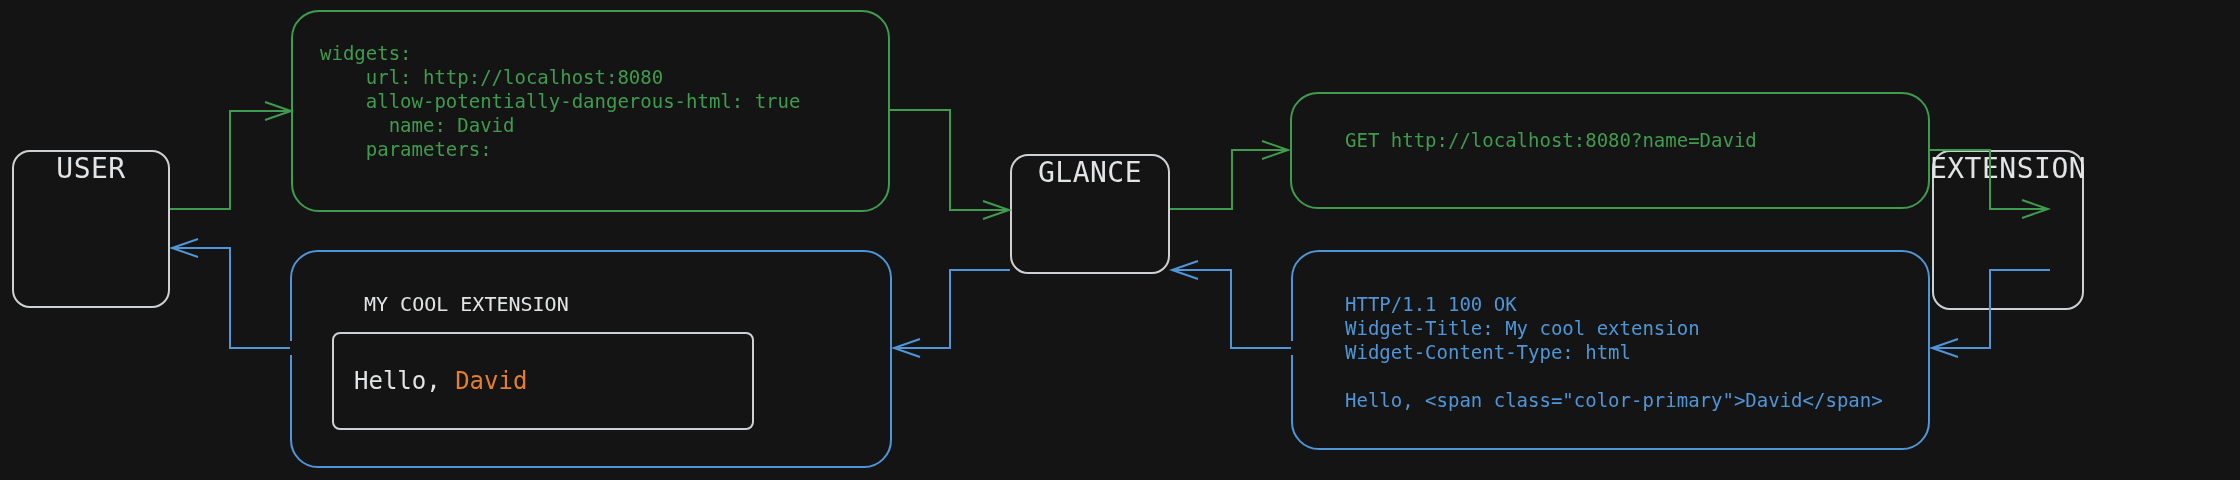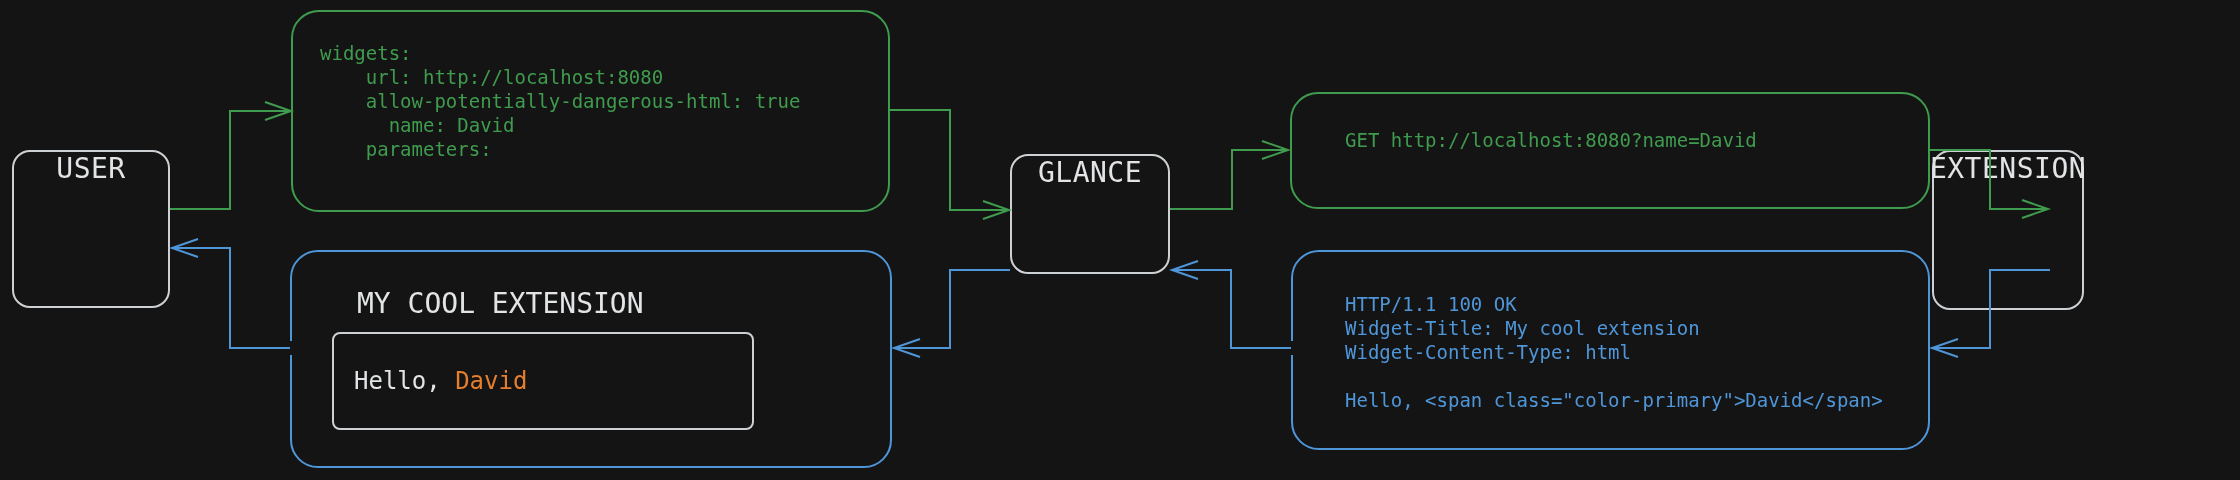--- a/index.html
+++ b/index.html
@@ -31,22 +31,22 @@
   .codebox.blue{border-color:var(--blue);color:var(--blue);}
   .config-box{left:291px;top:10px;width:599px;height:202px;}
   .config-box .code{position:absolute;left:27px;top:29px;}
   .request-box{left:1290px;top:92px;width:640px;height:117px;}
   .request-box .code{position:absolute;left:53px;top:34px;}
   .response-box{left:1291px;top:250px;width:639px;height:200px;}
   .response-box .code{position:absolute;left:52px;top:40px;}
   .code-line{height:24px;line-height:24px;font-size:19px;white-space:pre;}
   .widget-box{left:290px;top:250px;width:602px;height:218px;}
   .widget-title{
-    position:absolute;left:65px;top:40px;height:24px;line-height:24px;
-    font-size:28px;color:var(--text-white);white-space:pre;
+    position:absolute;left:72px;top:40px;height:24px;line-height:24px;
+    font-size:20px;color:var(--text-white);white-space:pre;
   }
   .greeting-box{
     position:absolute;left:40px;top:80px;width:422px;height:98px;
     box-sizing:border-box;border:2px solid var(--border-gray);border-radius:8px;
     display:flex;align-items:center;padding-left:20px;
     font-size:24px;color:var(--text-white);white-space:pre;
   }
   .greeting-name{color:var(--orange);}
 </style>
 </head>

